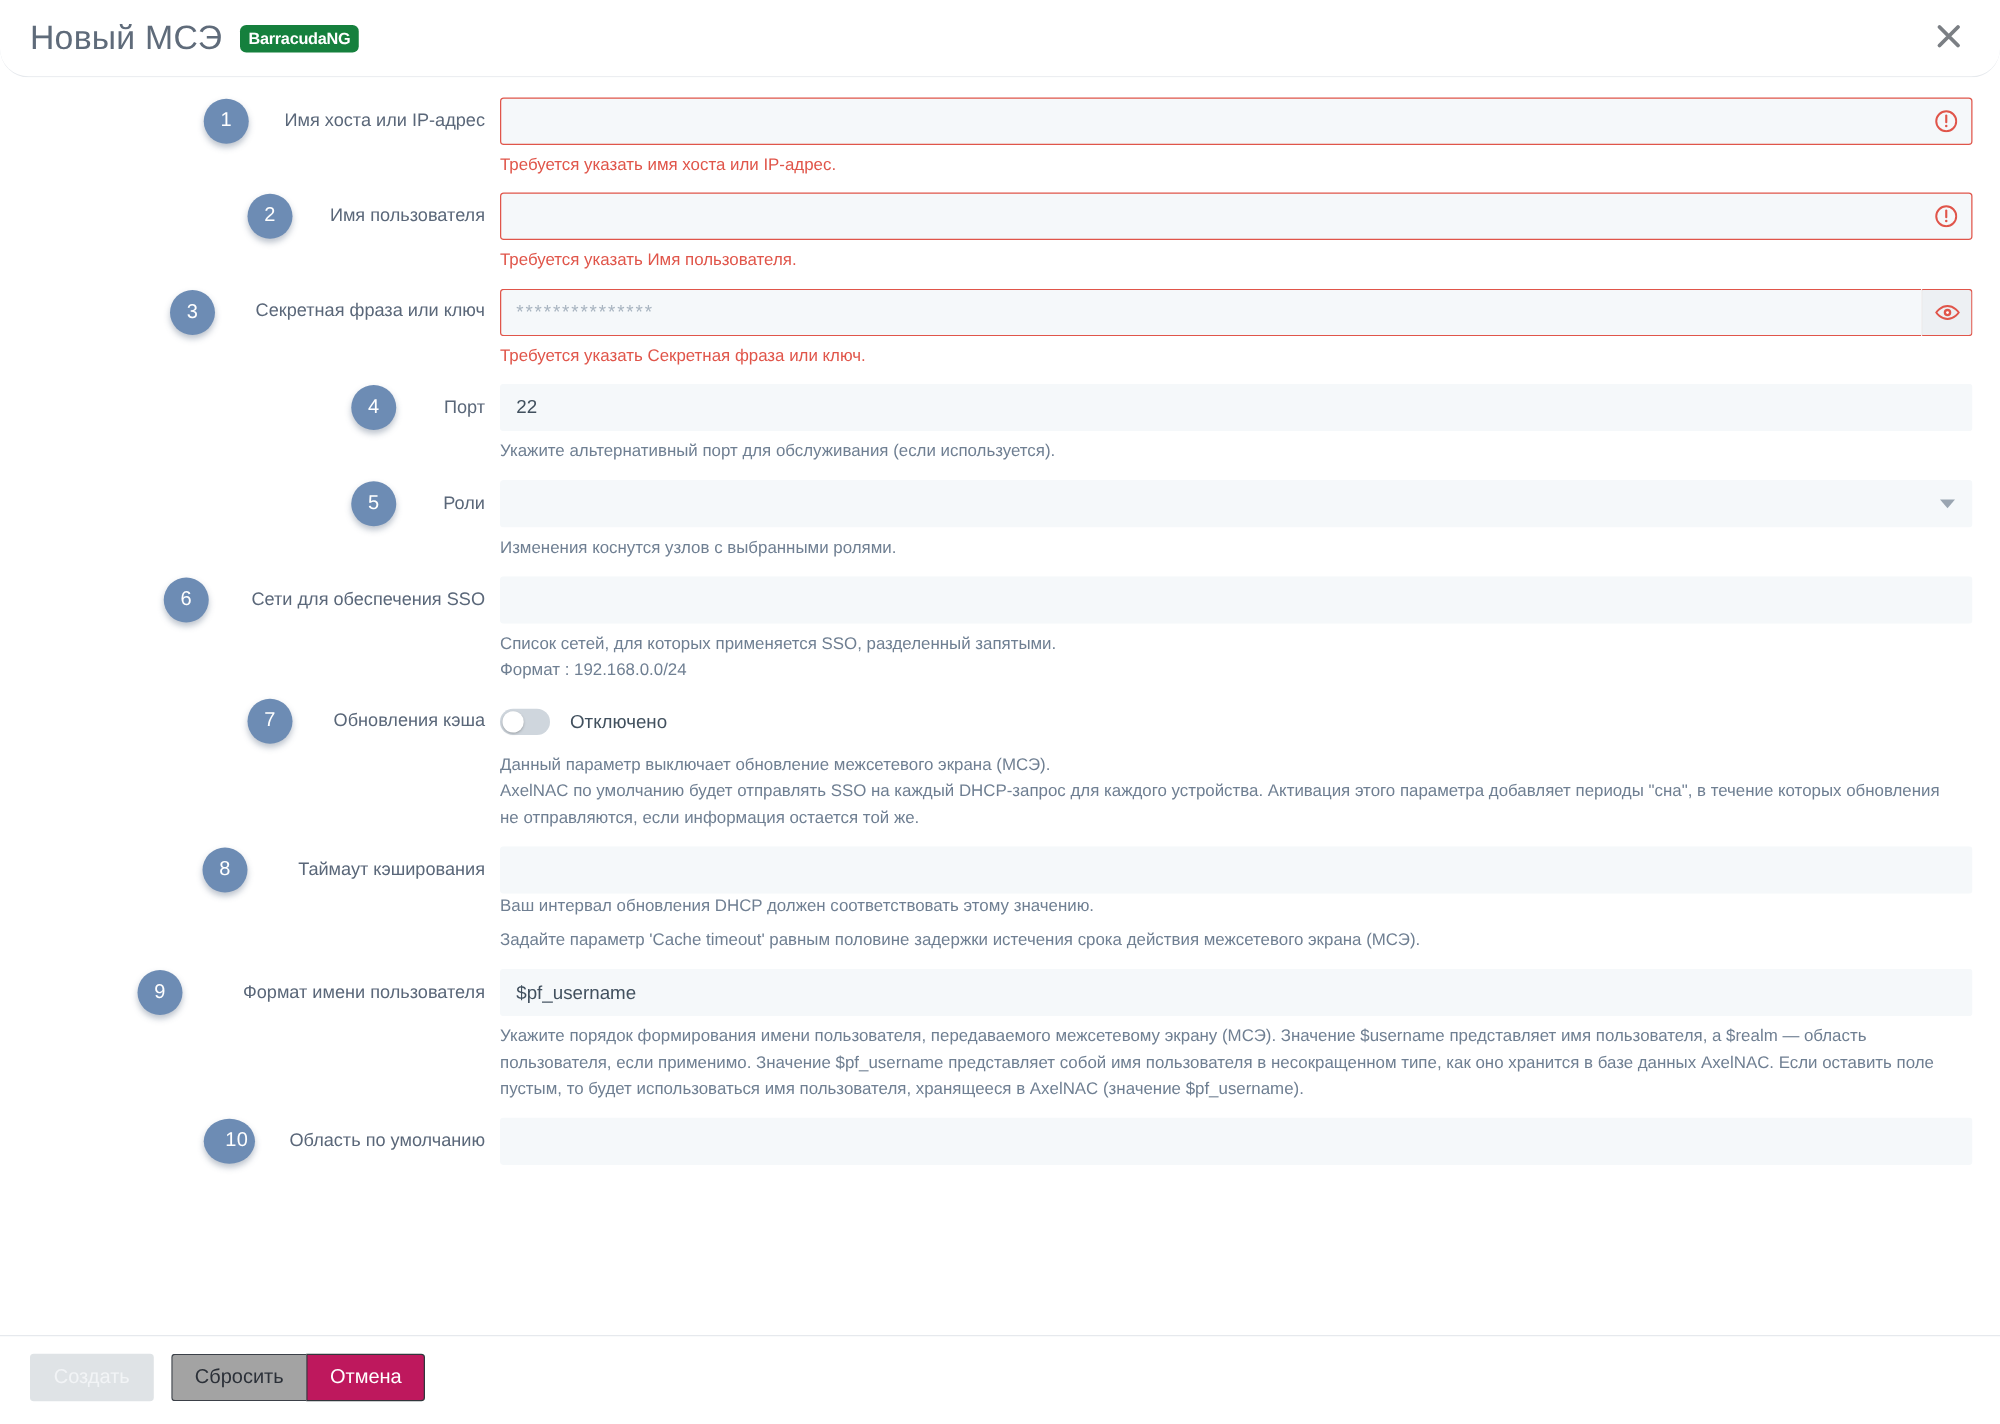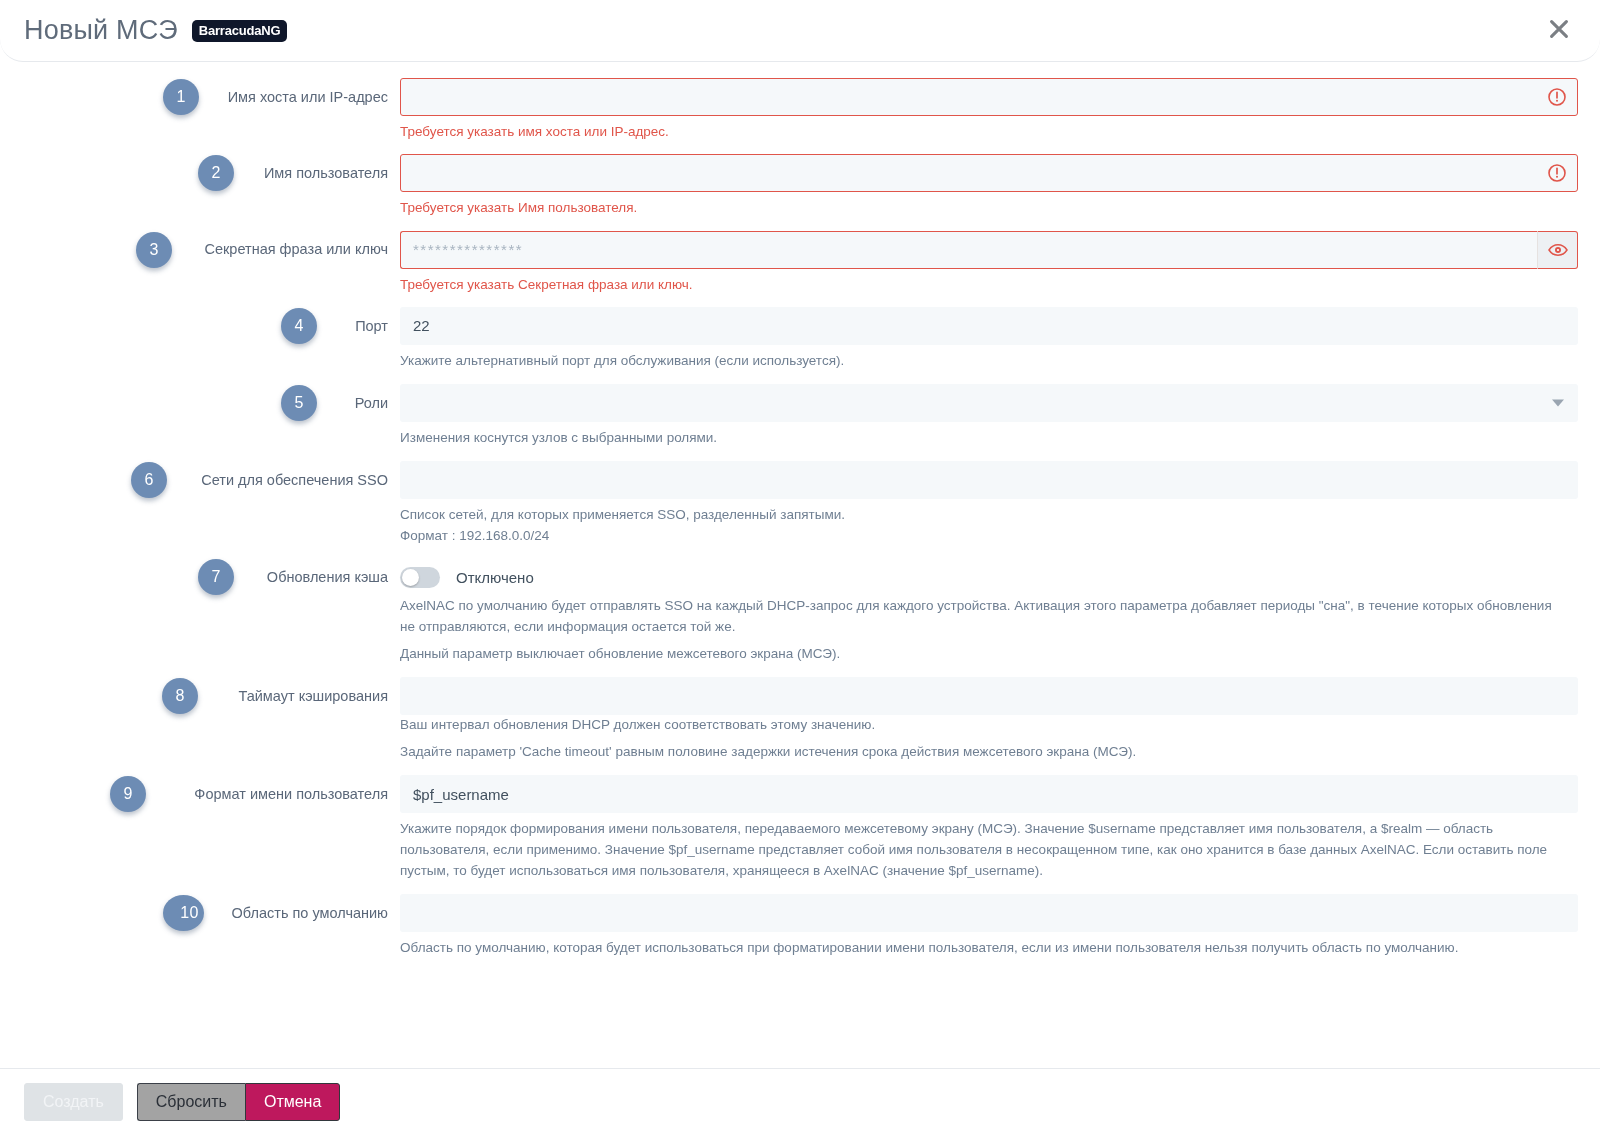--- a/index.html
+++ b/index.html
@@ -36,21 +36,21 @@
   .modal-title {
     font-size: 27px;
     color: #5f6b7a;
     font-weight: 400;
     letter-spacing: .2px;
     line-height: 1;
   }
   .brand-badge {
     margin-left: 14px;
     display: inline-block;
-    background: #0f172a;
+    background: #15803d;
     color: #ffffff;
     font-size: 13px;
     font-weight: bold;
     border-radius: 5px;
     padding: 3px 7px 4px 7px;
     letter-spacing: -0.2px;
     vertical-align: 6px;
   }
   .close-btn {
     position: absolute;
@@ -395,22 +395,22 @@
         <span class="step-badge" style="left:198px">7</span>
         <span class="field-label">Обновления кэша</span>
       </div>
       <div class="control-col">
         <div class="toggle-line">
           <div class="toggle">
             <span class="knob"></span>
           </div>
           <span class="toggle-label">Отключено</span>
         </div>
+        <div class="help-text">Данный параметр выключает обновление межсетевого экрана (МСЭ).</div>
         <div class="help-text" style="margin-top:0">AxelNAC по умолчанию будет отправлять SSO на каждый DHCP-запрос для каждого устройства. Активация этого параметра добавляет периоды "сна", в течение которых обновления не отправляются, если информация остается той же.</div>
-        <div class="help-text">Данный параметр выключает обновление межсетевого экрана (МСЭ).</div>
       </div>
     </div>
 
     <div class="row-gap"></div>
 
     <div class="form-row">
       <div class="label-col">
         <span class="step-badge" style="left:162px">8</span>
         <span class="field-label">Таймаут кэширования</span>
       </div>
@@ -442,21 +442,20 @@
 
     <div class="form-row">
       <div class="label-col">
         <span class="step-badge wide" style="left:163px">10</span>
         <span class="field-label">Область по умолчанию</span>
       </div>
       <div class="control-col">
         <div class="input-box">
           <span class="input-value"></span>
         </div>
-        <div class="help-text">Область по умолчанию, которая будет использоваться при форматировании имени пользователя, если из имени пользователя нельзя получить область по умолчанию.</div>
       </div>
     </div>
 
   </div>
 
   <div class="modal-footer">
     <button class="btn btn-create">Создать</button>
     <button class="btn btn-reset">Сбросить</button>
     <button class="btn btn-cancel">Отмена</button>
   </div>

